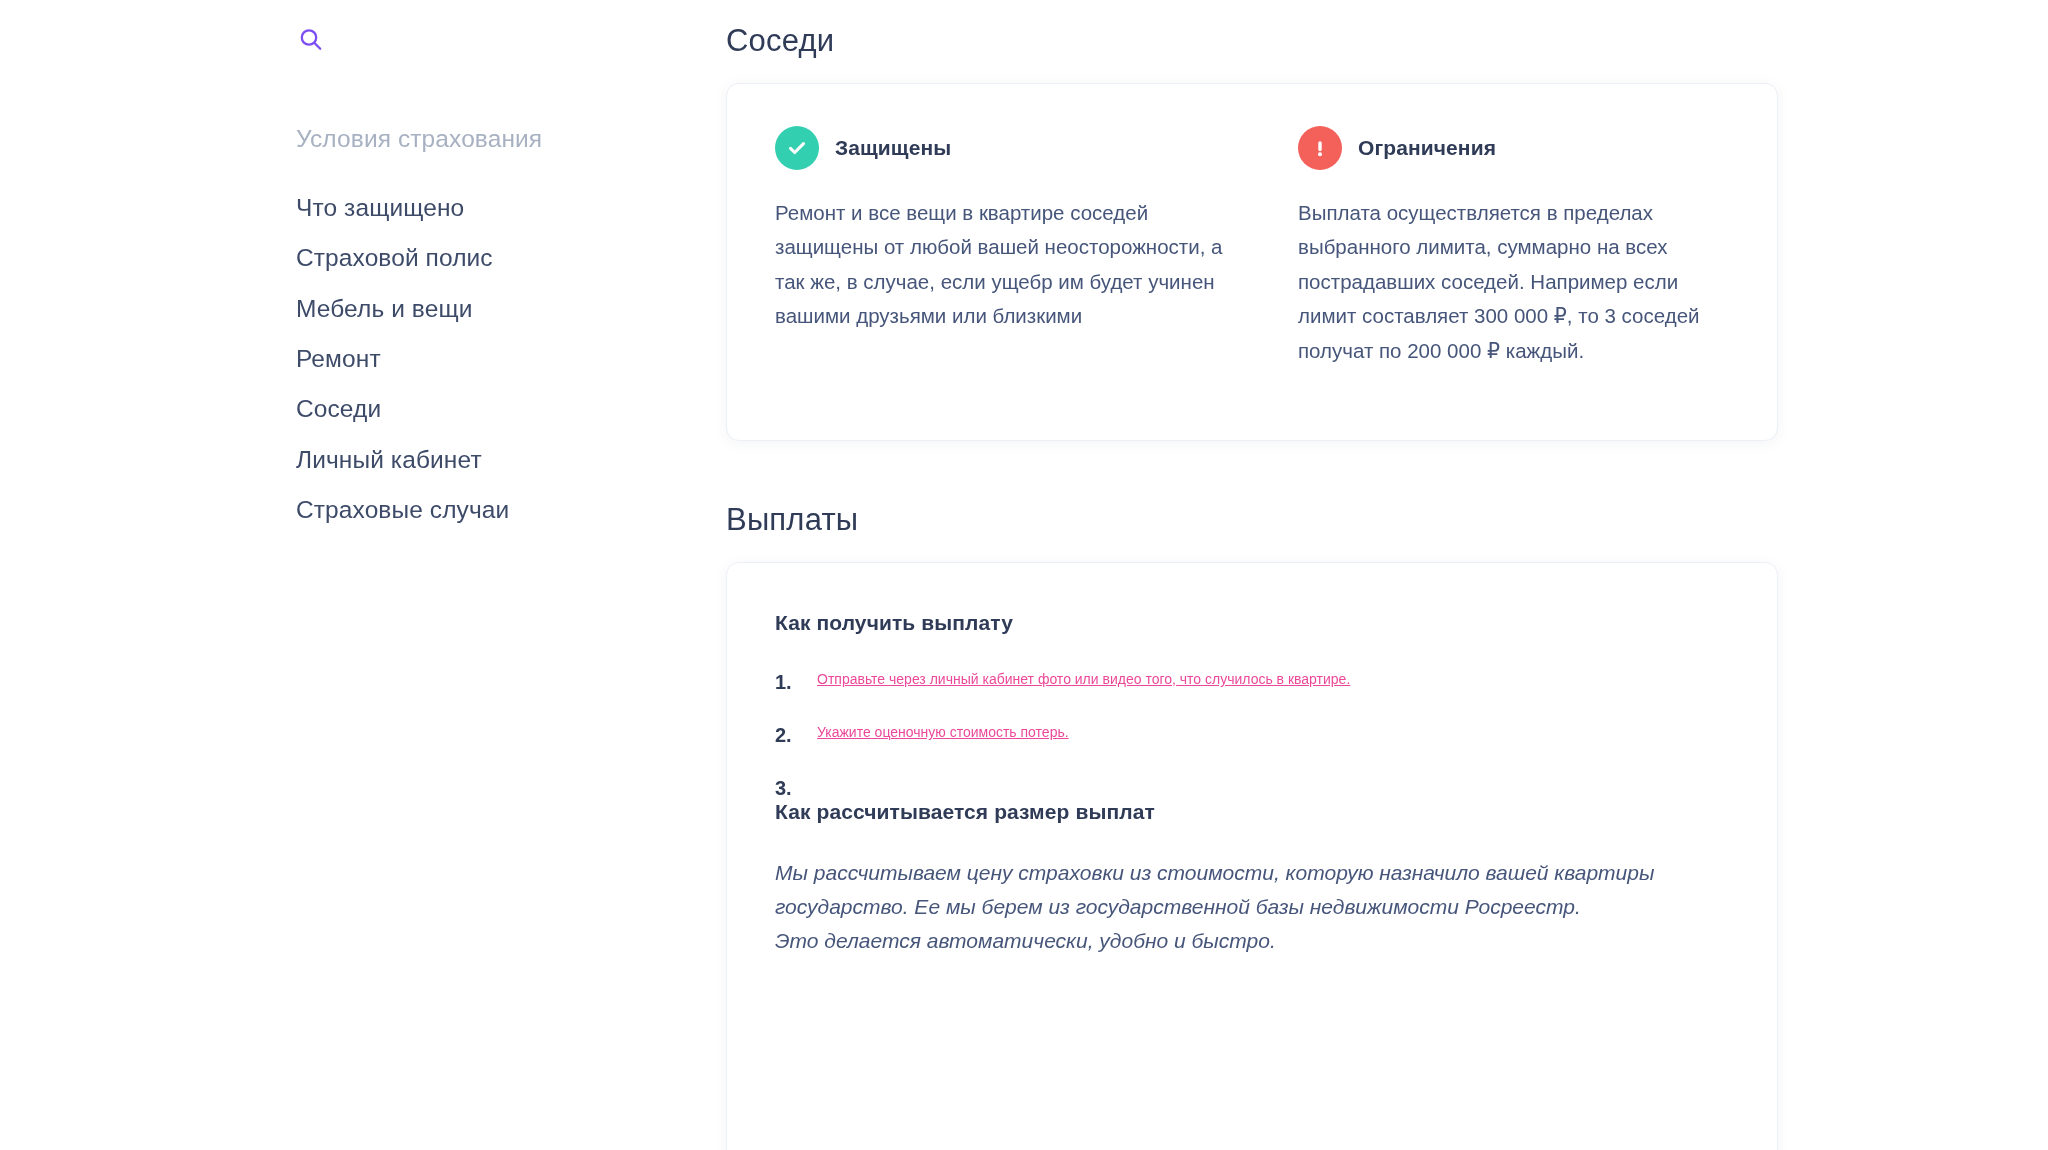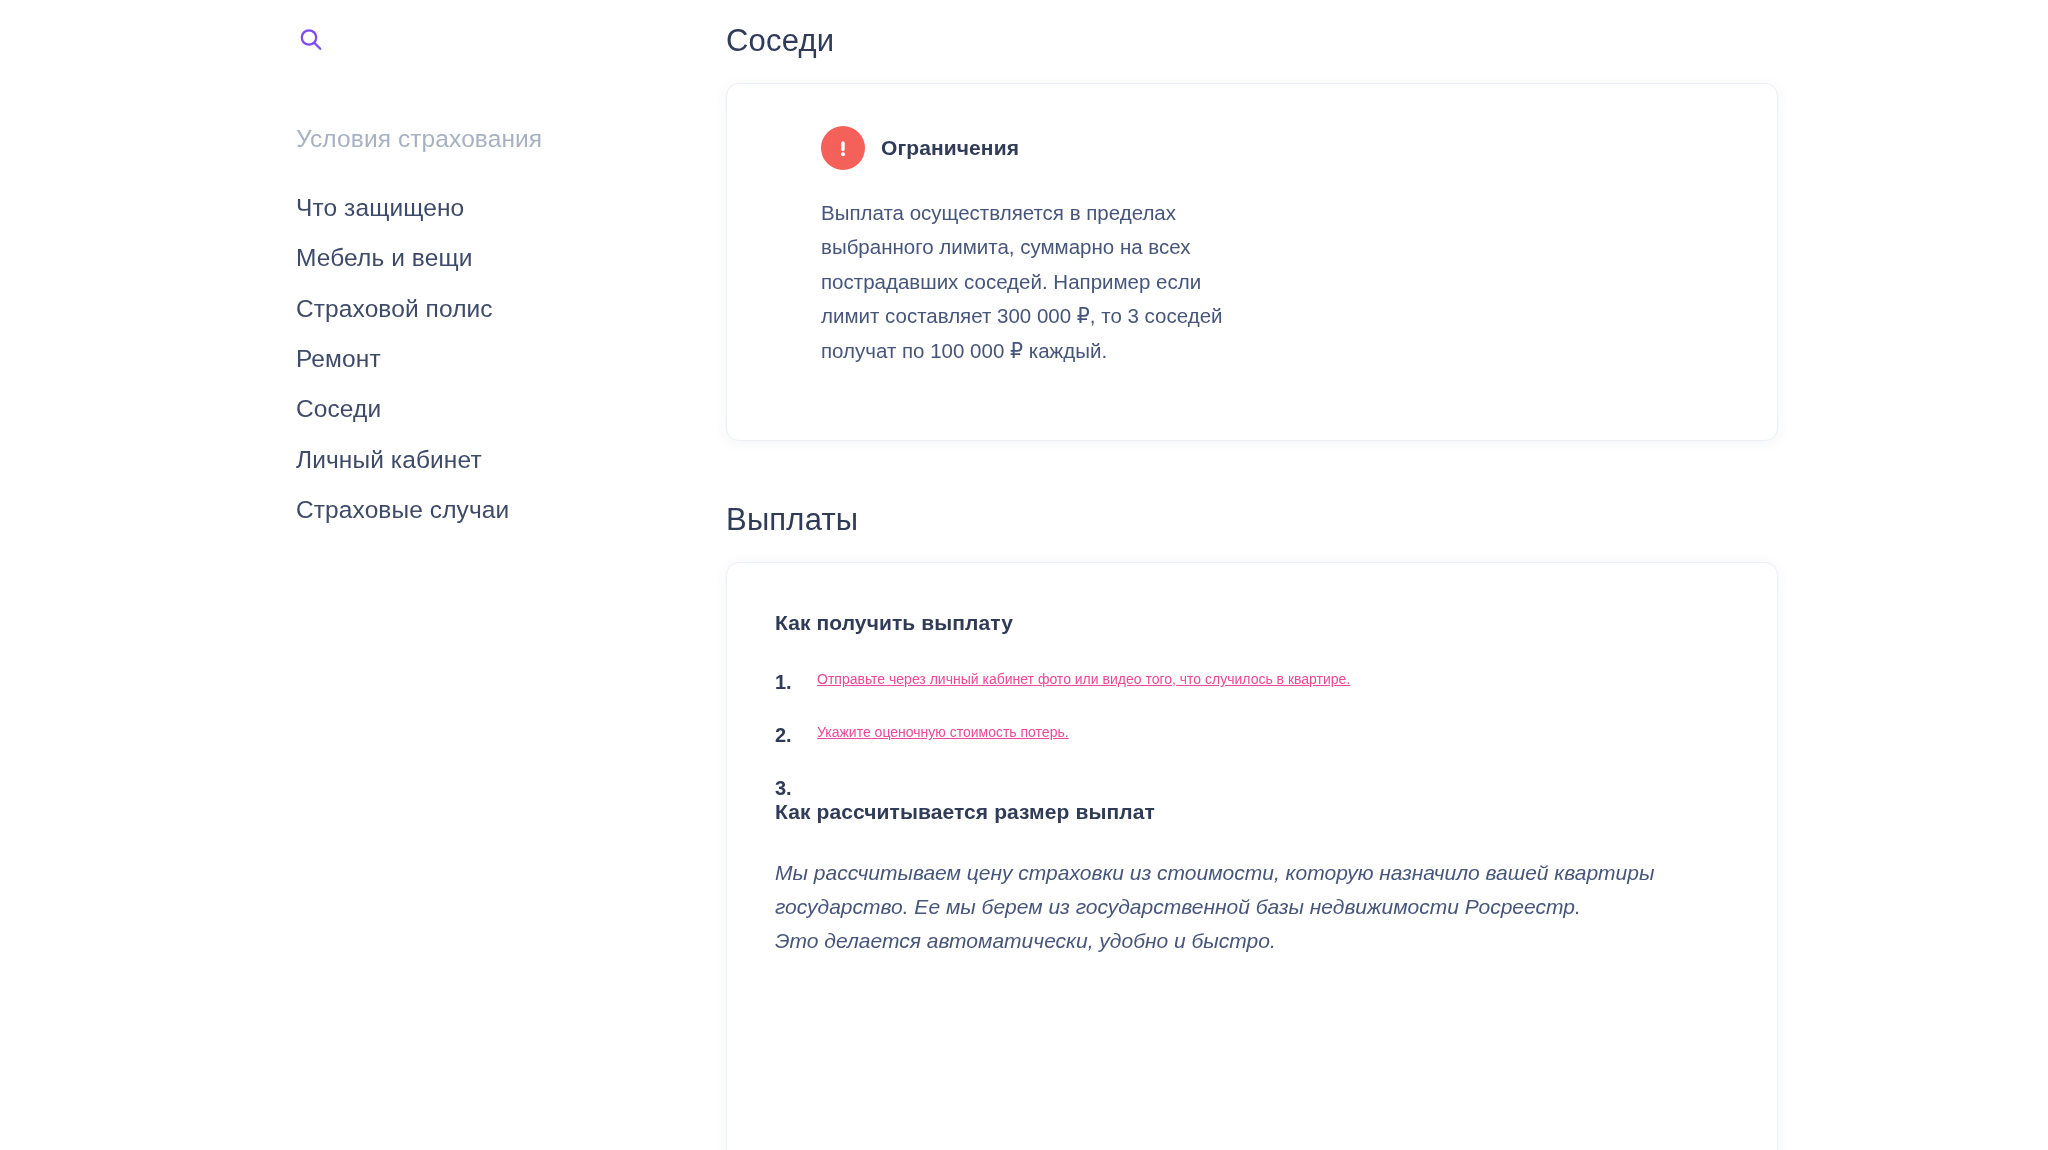--- a/index.html
+++ b/index.html
@@ -209,47 +209,58 @@
             <line x1="16.2" y1="15.8" x2="22.2" y2="21.8" stroke="#7b4df3" stroke-width="2.3" stroke-linecap="round"></line>
           </svg>
         </span>
       </button>
     </div>
 
     <div class="side-heading">Условия страхования</div>
 
     <nav class="nav">
       <div class="nav-item">Что защищено</div>
+      <div class="nav-item">Страховой полис</div>
       <div class="nav-item">Мебель и вещи</div>
-      <div class="nav-item">Страховой полис</div>
       <div class="nav-item">Ремонт</div>
       <div class="nav-item">Соседи</div>
       <div class="nav-item">Личный кабинет</div>
       <div class="nav-item">Страховые случаи</div>
     </nav>
   </aside>
 
   <main class="main">
 
     <h2 class="section-title first">Соседи</h2>
 
     <section class="card card-neighbors">
 
+      <div class="col">
+        <div class="col-head">
+          <span class="badge-icon ok">
+            <svg width="26" height="26" viewBox="0 0 26 26" fill="none" aria-hidden="true">
+              <path d="M6.5 13.4 L10.7 17.5 L19.5 8.6" stroke="#ffffff" stroke-width="3.1" stroke-linecap="round" stroke-linejoin="round"></path>
+            </svg>
+          </span>
+          <span class="col-head-label">Защищены</span>
+        </div>
+        <p class="col-body">Ремонт и все вещи в квартире соседей защищены от любой вашей неосторожности, а так же, в случае, если ущебр им будет учинен вашими друзьями или близкими</p>
+      </div>
 
       <div class="col">
         <div class="col-head">
           <span class="badge-icon warn">
             <svg width="26" height="26" viewBox="0 0 26 26" fill="none" aria-hidden="true">
               <rect x="11.3" y="6.2" width="3.4" height="10" rx="1.7" fill="#ffffff"></rect>
               <circle cx="13" cy="19.3" r="2" fill="#ffffff"></circle>
             </svg>
           </span>
           <span class="col-head-label">Ограничения</span>
         </div>
-        <p class="col-body">Выплата осуществляется в пределах выбранного лимита, суммарно на всех пострадавших соседей. Например если лимит составляет 300 000 ₽, то 3 соседей получат по 100 000 ₽ каждый.</p>
+        <p class="col-body">Выплата осуществляется в пределах выбранного лимита, суммарно на всех пострадавших соседей. Например если лимит составляет 300 000 ₽, то 3 соседей получат по 200 000 ₽ каждый.</p>
       </div>
 
     </section>
 
     <h2 class="section-title" style="margin-top:60px">Выплаты</h2>
 
     <section class="card card-payouts">
 
       <h3 class="sub-heading">Как получить выплату</h3>
 

